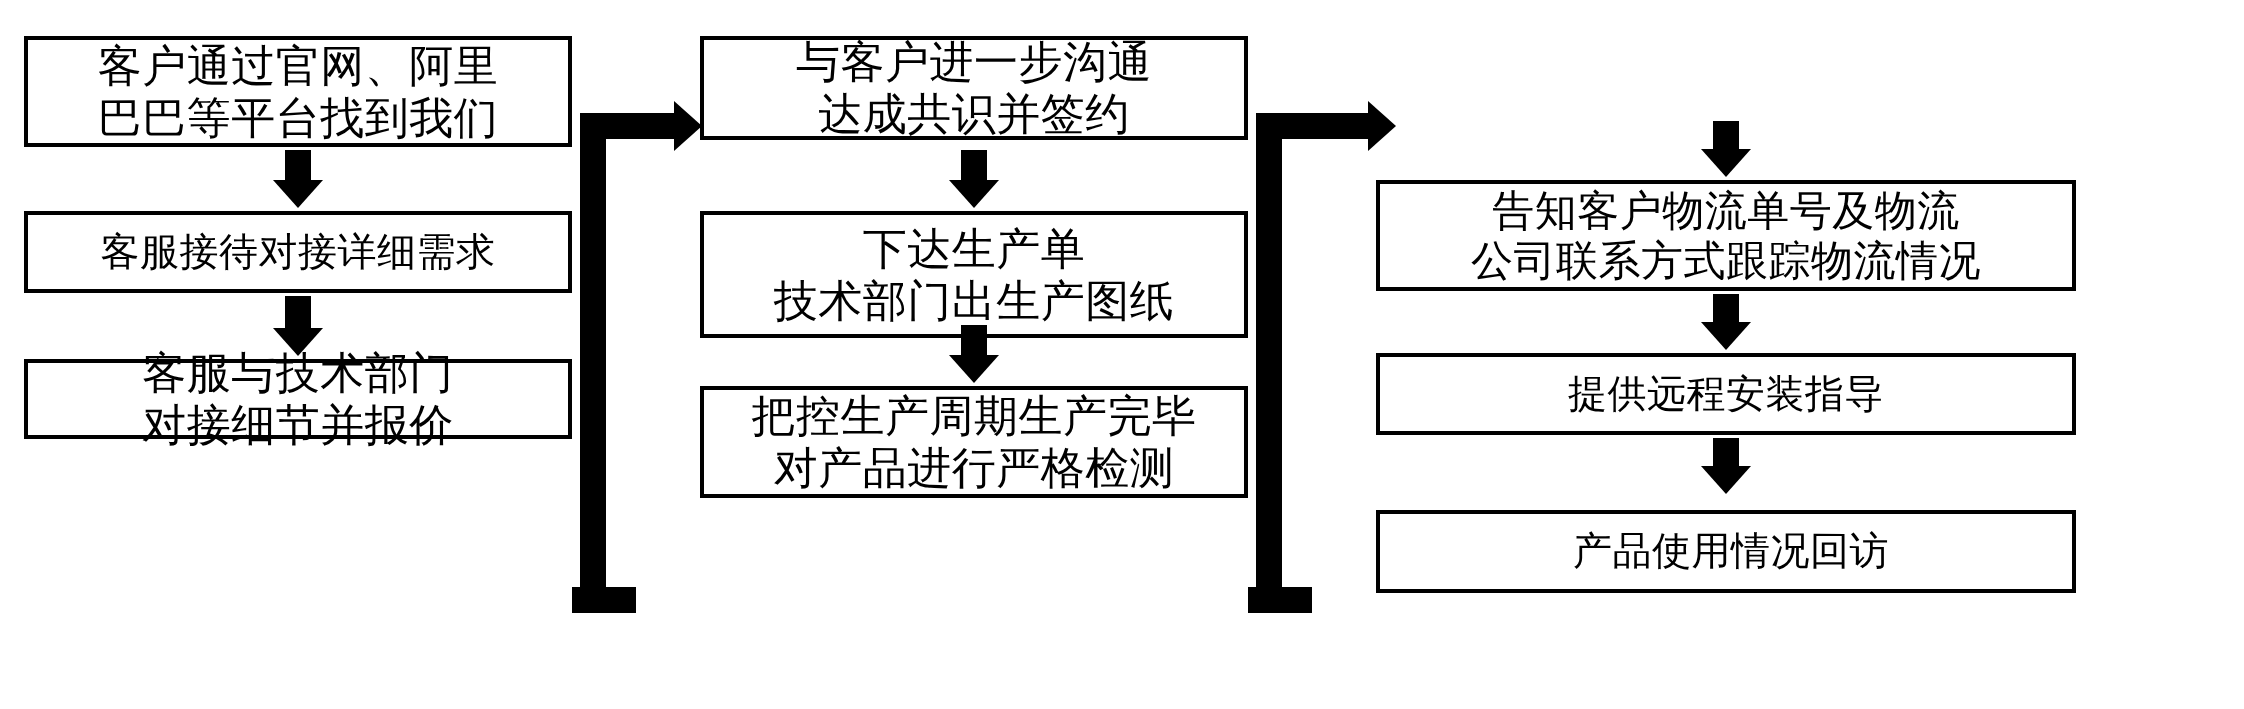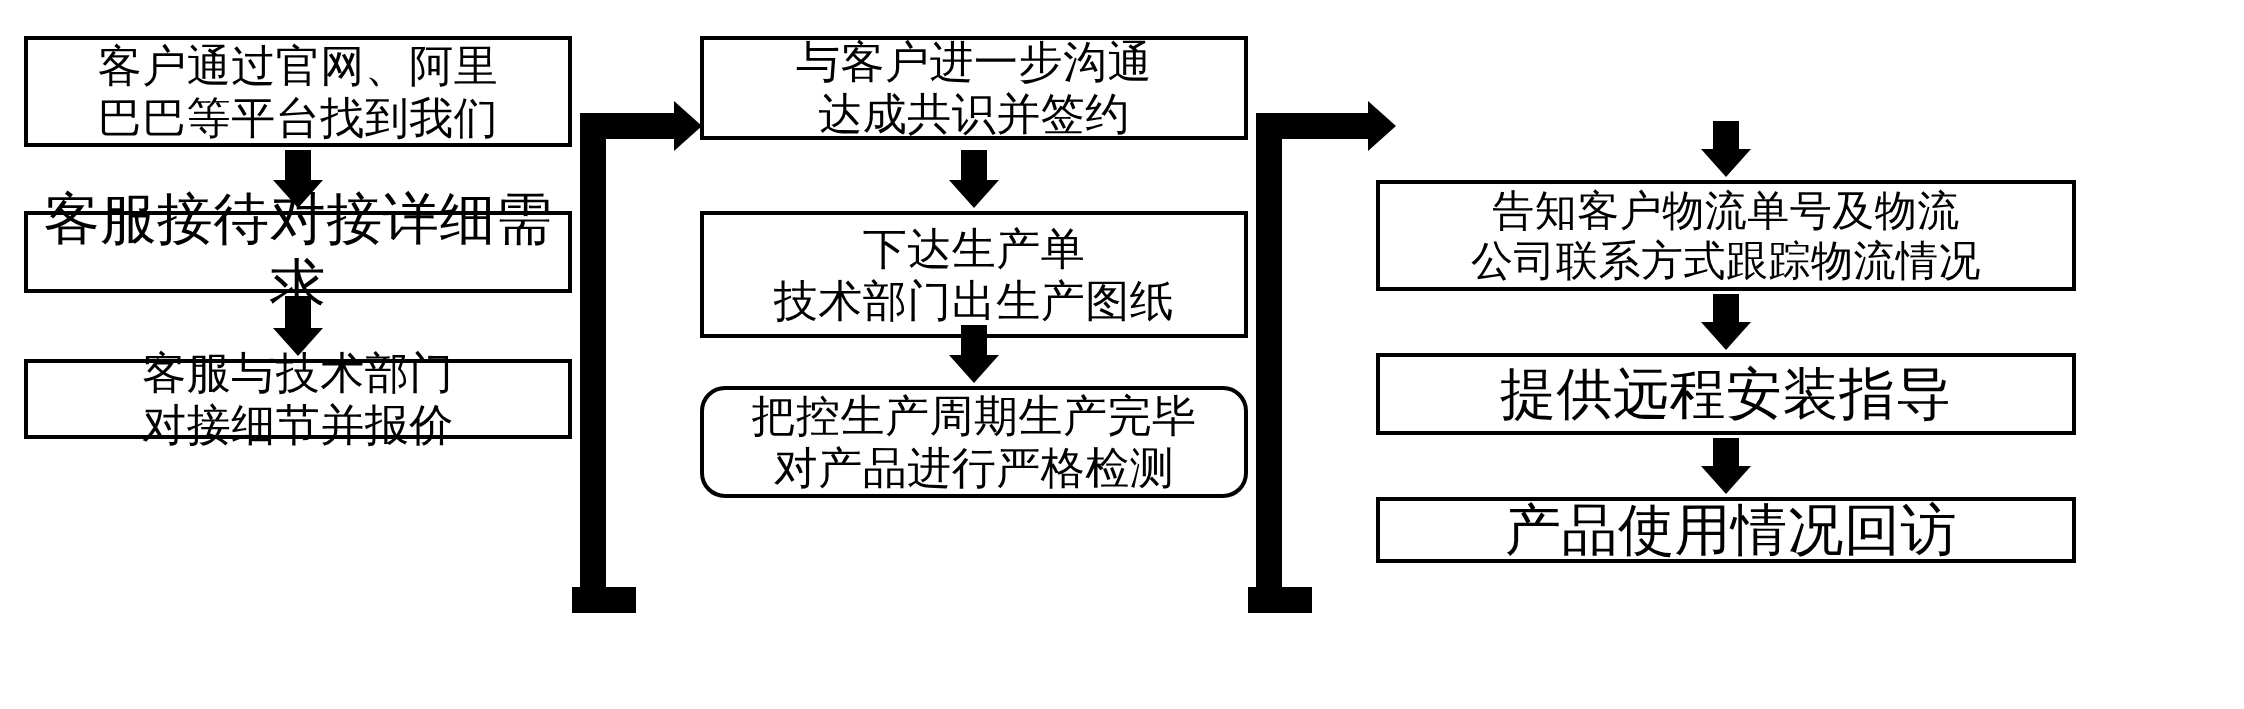--- a/index.html
+++ b/index.html
@@ -27,21 +27,21 @@
     justify-content: center;
     text-align: center;
     color: #000000;
     line-height: 1.18;
     white-space: pre-line;
     font-size: 44px;
     letter-spacing: 0.5px;
     padding: 2px 6px;
   }
   .box.single {
-    font-size: 56px;
+    font-size: 39px;
   }
   .arrow-down {
     position: absolute;
     width: 0;
     height: 0;
   }
   .arrow-down .shaft {
     position: absolute;
     background: #000000;
     left: -13px;
@@ -112,21 +112,21 @@
   </div>
 
   <div class="box" style="left:700px; top:211px; width:548px; height:127px;">下达生产单
 技术部门出生产图纸</div>
 
   <div class="arrow-down" style="left:974px; top:325px;">
     <div class="shaft" style="height:30px;"></div>
     <div class="head" style="top:30px;"></div>
   </div>
 
-  <div class="box" style="left:700px; top:386px; width:548px; height:112px;border-radius:25px;">把控生产周期生产完毕
+  <div class="box" style="left:700px; top:386px; width:548px; height:112px;">把控生产周期生产完毕
 对产品进行严格检测</div>
 
   <div class="elbow" style="left:0; top:0; width:2244px; height:709px; pointer-events:none;">
     <div class="seg" style="left:1248px; top:587px; width:64px; height:26px;"></div>
     <div class="seg" style="left:1256px; top:113px; width:26px; height:500px;"></div>
     <div class="seg" style="left:1256px; top:113px; width:114px; height:26px;"></div>
     <div class="head-right" style="left:1368px; top:101px;"></div>
   </div>
 
 
@@ -143,15 +143,15 @@
     <div class="head" style="top:28px;"></div>
   </div>
 
   <div class="box single" style="left:1376px; top:353px; width:700px; height:82px;">提供远程安装指导</div>
 
   <div class="arrow-down" style="left:1726px; top:438px;">
     <div class="shaft" style="height:28px;"></div>
     <div class="head" style="top:28px;"></div>
   </div>
 
-  <div class="box single" style="left:1376px; top:497px; width:700px; height:66px;padding-left:16px;">产品使用情况回访</div>
+  <div class="box single" style="left:1376px; top:510px; width:700px; height:83px;padding-left:16px;">产品使用情况回访</div>
 
 </div>
 
 </body></html>

